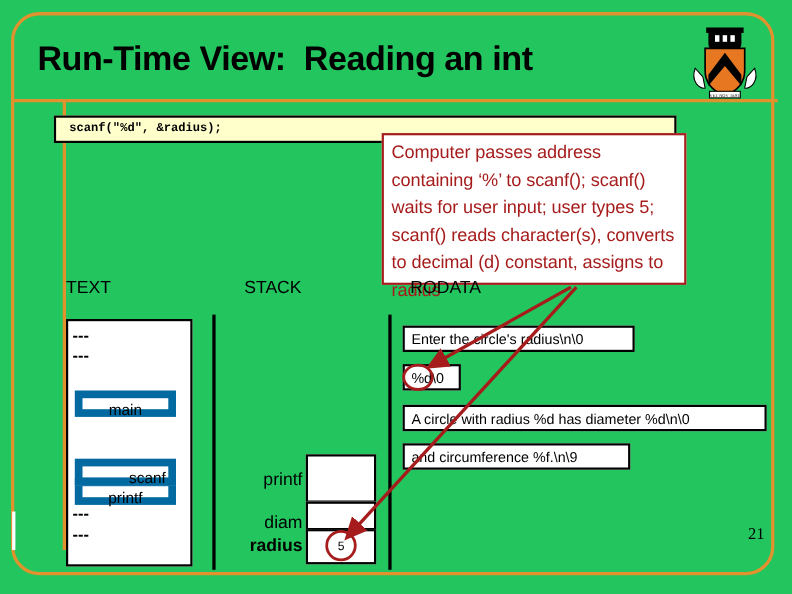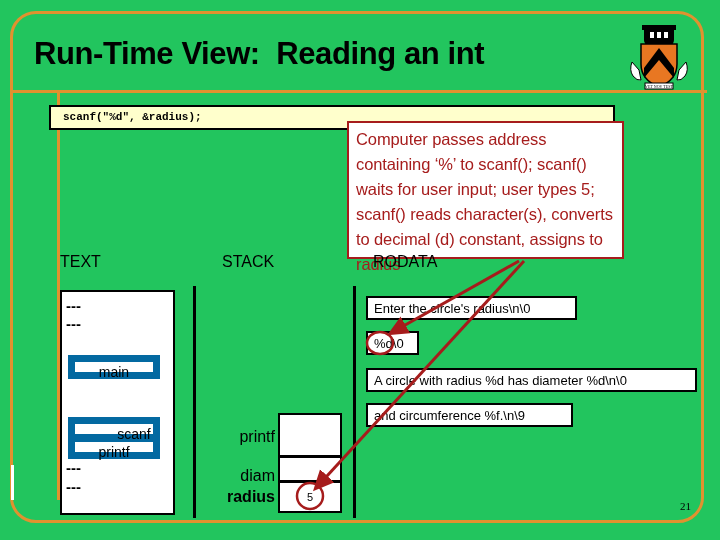--- a/index.html
+++ b/index.html
@@ -237,22 +237,22 @@
     top: 0;
     width: 720px;
     height: 540px;
     pointer-events: none;
   }
 
   
   .page-num {
     position: absolute;
     left: 680px;
-    top: 500px;
-    font-size: 11px;
+    top: 478px;
+    font-size: 15px;
     color: #000000;
     font-family: "Liberation Serif", serif;
   }
 </style>
 </head>
 <body>
 
 <div id="slide">
 
   <div class="frame-outer"></div>

